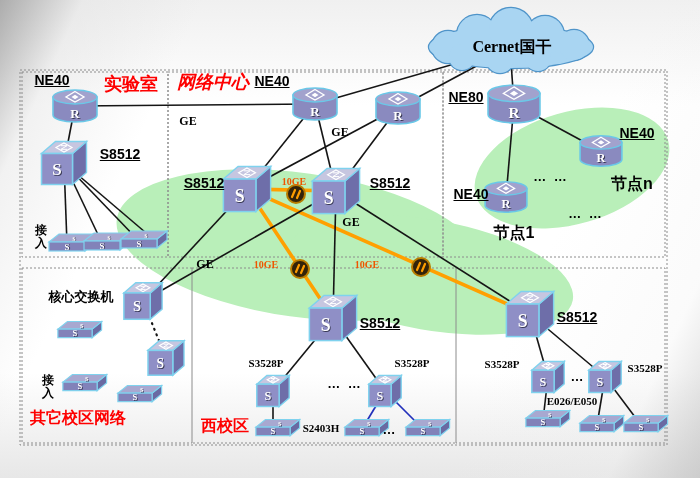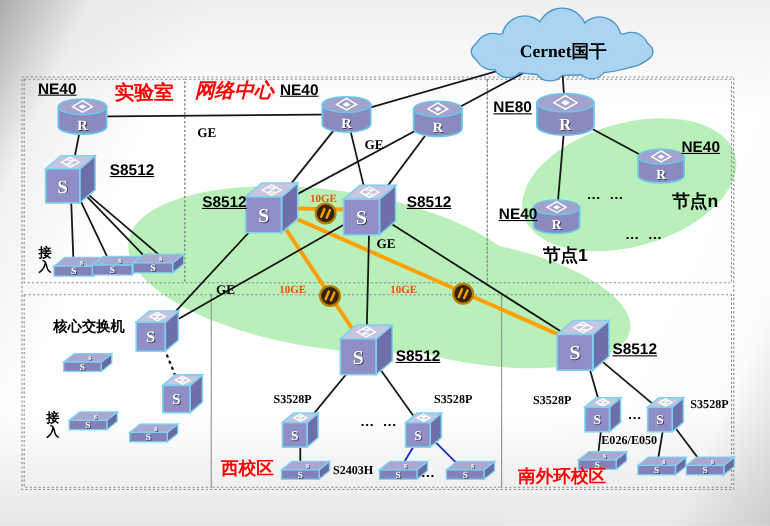--- a/index.html
+++ b/index.html
@@ -403,21 +403,21 @@
       <div class="lbl tenge" style="left: 367px; top: 264px;">10GE</div>
       <div class="lbl small" style="left: 266px; top: 363px;">S3528P</div>
       <div class="lbl small" style="left: 412px; top: 363px;">S3528P</div>
       <div class="lbl small" style="left: 502px; top: 364px;">S3528P</div>
       <div class="lbl small" style="left: 645px; top: 368px;">S3528P</div>
       <div class="lbl small" style="left: 321px; top: 428px;">S2403H</div>
       <div class="lbl small" style="left: 572px; top: 401px; text-align: right;">E026/E050</div>
       <div class="lbl b13" style="left: 81px; top: 297px;">核心交换机</div>
       <div class="lbl vert" style="left: 40px; top: 237px;">接入</div>
       <div class="lbl vert" style="left: 47px; top: 387px;">接入</div>
+      <div class="lbl red15" style="left: 78px; top: 418px;">其它校区网络</div>
       <div class="lbl red15" style="left: 225px; top: 426px;">西校区</div>
-      <div class="lbl red15" style="left: 511px; top: 434px;">南外环校区</div>
       <div class="lbl dots" style="left: 551px; top: 176px;">… …</div>
       <div class="lbl dots" style="left: 586px; top: 213px;">… …</div>
       <div class="lbl dots" style="left: 345px; top: 383px;">… …</div>
       <div class="lbl dots" style="left: 390px; top: 429px;">…</div>
       <div class="lbl dots" style="left: 578px; top: 376px;">…</div>
     </div>
 </div>
 
 </body></html>

